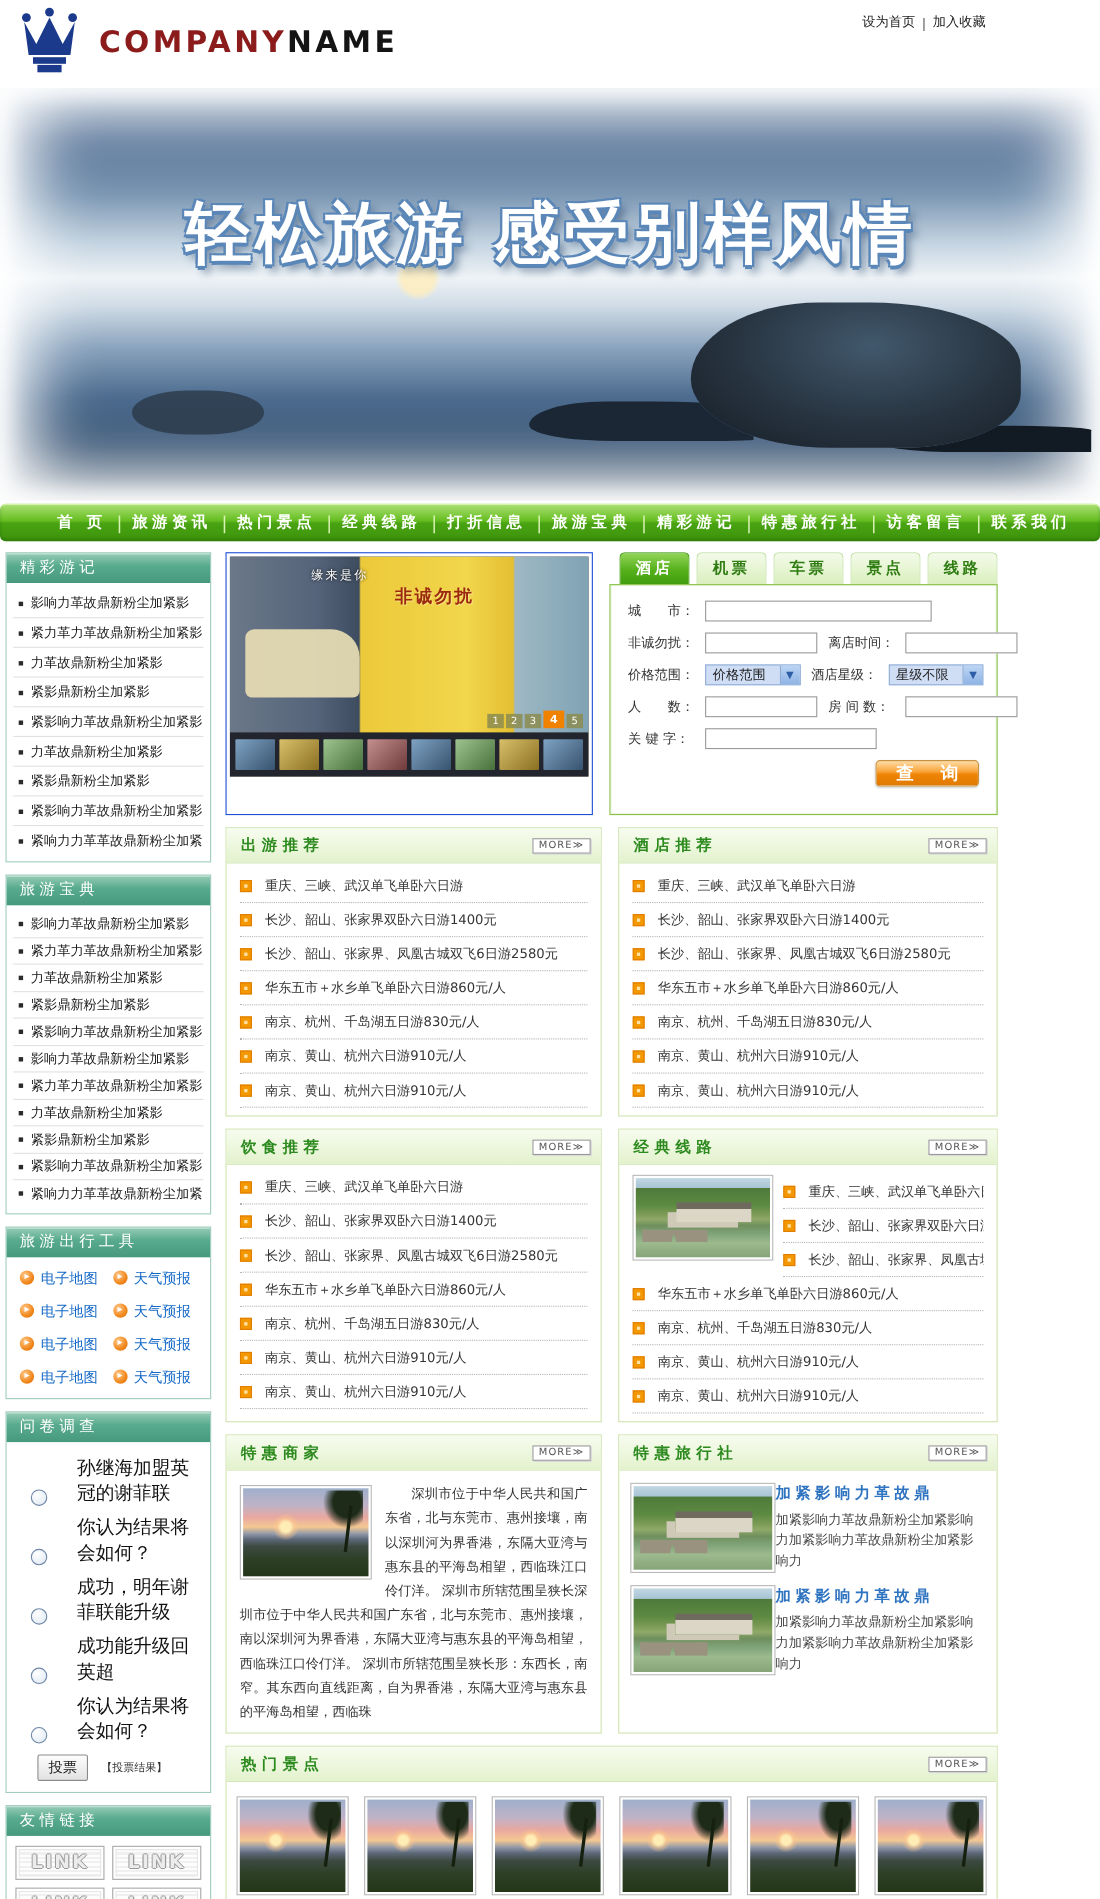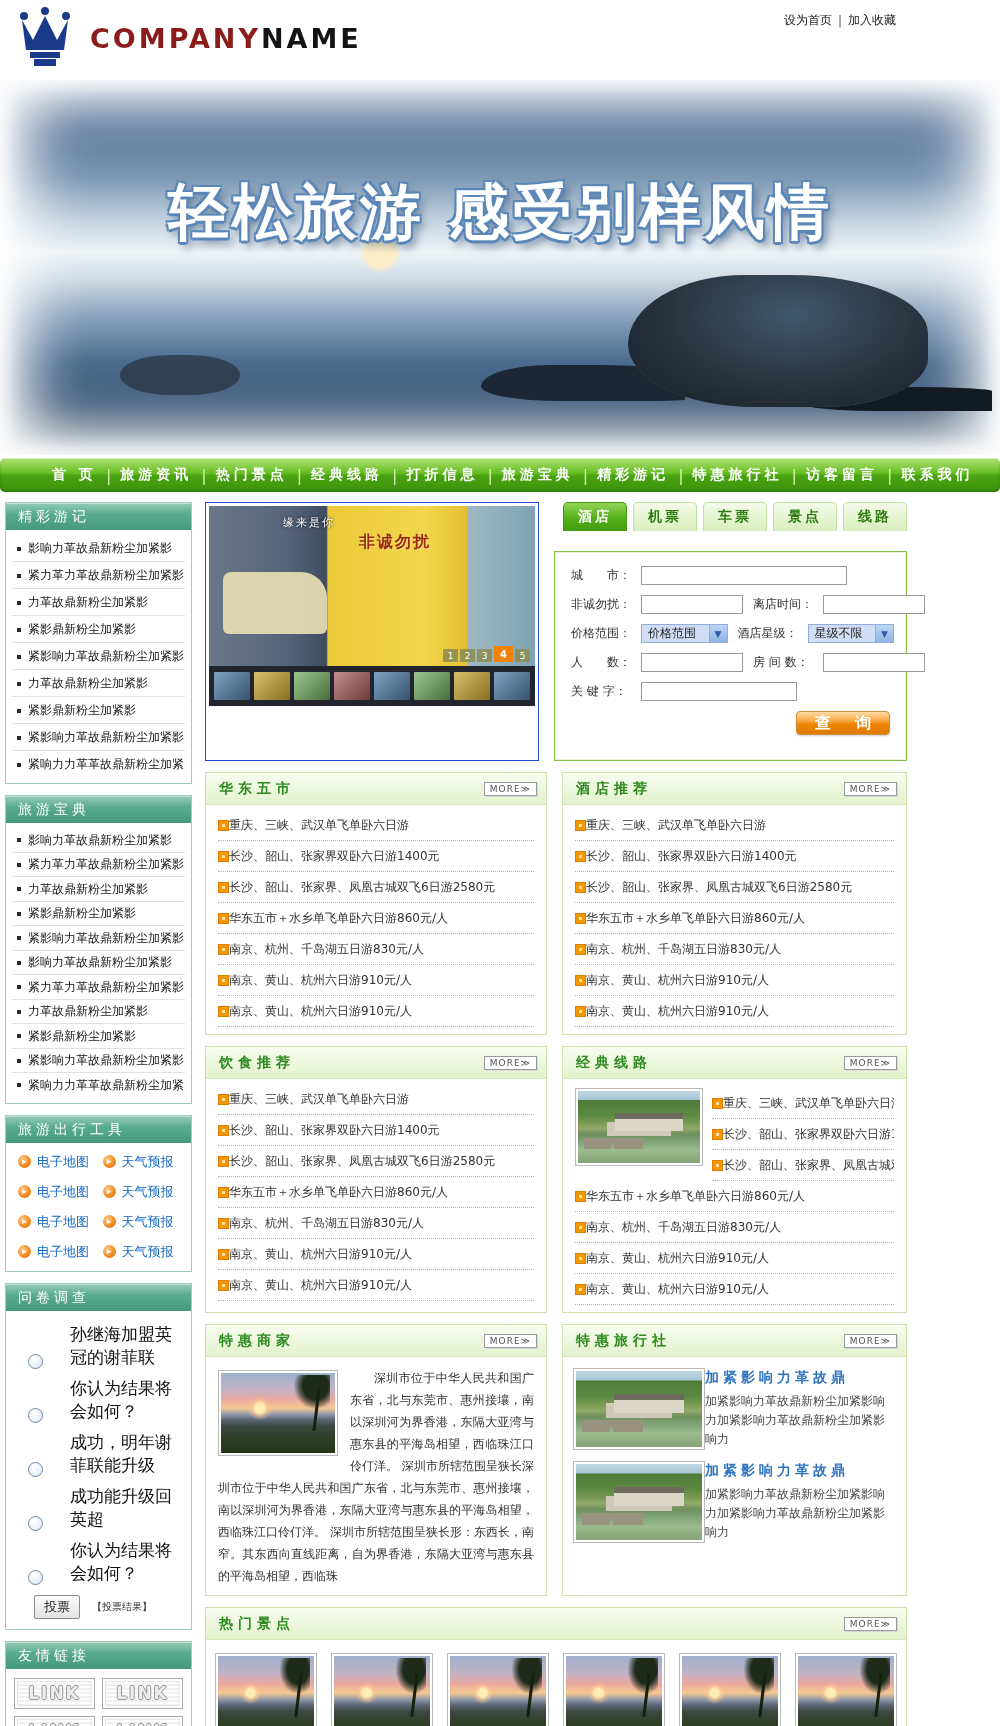--- a/index.html
+++ b/index.html
@@ -90,21 +90,21 @@
   .pg{width:15px;height:13px;background:rgba(140,140,80,.85);color:#fff;font-size:9px;display:flex;align-items:center;justify-content:center;}
   .pg.active{background:#f08200;width:19px;height:16px;font-weight:bold;font-size:10px;}
   
   .srch{width:353px;flex:none;}
   .tabs{display:flex;gap:6px;padding-left:9px;}
   .tab{width:73px;height:29px;display:flex;align-items:center;justify-content:center;
     font-size:14px;font-weight:bold;letter-spacing:3px;border-radius:5px 5px 0 0;box-sizing:border-box;}
   .tab.active{background:linear-gradient(180deg,#92d458 0%,#55b01a 55%,#419d0f 100%);color:#fff;border:1px solid #3f9b0e;border-bottom:none;}
   .tab.idle{background:linear-gradient(180deg,#f4fbea 0%,#d9efbd 100%);color:#2f7d12;border:1px solid #bfe0a0;border-bottom:none;}
   .srch-body{border:1px solid #86c146;background:#fff;height:186px;padding:14px 12px 8px 16px;box-sizing:content-box;
-    box-shadow:inset 0 0 0 1px #ecf6dd;margin-top:20px;}
+    box-shadow:inset 0 0 0 1px #ecf6dd;}
   .f-row{display:flex;align-items:center;margin-bottom:10px;font-size:12px;color:#333;}
   .f-label{width:70px;flex:none;}
   .f-label2{width:70px;flex:none;margin-left:10px;}
   .f-input{height:17px;border:1px solid #999;width:94px;background:#fff;font-size:12px;padding:0 3px;}
   .f-input.wide{width:198px;}
   .f-input.kw{width:148px;}
   .fake-sel{width:100px;height:19px;background:#cfdef5;border:1px solid #90aed6;display:flex;align-items:center;
     justify-content:space-between;padding-left:6px;font-size:12px;color:#222;box-sizing:border-box;}
   .sel-arrow{width:17px;height:17px;background:linear-gradient(180deg,#bcd5f4,#8fb4e4);border-left:1px solid #90aed6;
     color:#2d5da6;font-size:9px;display:flex;align-items:center;justify-content:center;}
@@ -114,21 +114,21 @@
     background:linear-gradient(180deg,#ffdca6 0%,#f9a53c 42%,#ef8406 55%,#e07a00 100%);
     box-shadow:0 1px 2px rgba(0,0,0,.18);}
   
   .sec{border:1px solid #cfe3ae;background:#fff;box-sizing:border-box;}
   .sec-hd{height:31px;display:flex;justify-content:space-between;align-items:center;padding:0 9px 0 13px;
     background:linear-gradient(180deg,#f7fcef 0%,#e3f2cd 100%);border-bottom:1px solid #d6e8b8;}
   .sec-title{color:#2c8a1e;font-weight:bold;font-size:14px;letter-spacing:5px;}
   .more-btn{font-size:9px;color:#555;border:1px solid #9a9a9a;background:#fff;padding:1px 5px;letter-spacing:1px;
     box-shadow:1px 1px 0 #d8d8d8;}
   .sec-bd{padding:5px 12px 7px;}
-  .item{display:flex;align-items:center;gap:0;padding:7px 0 6px;border-bottom:1px dotted #b3b3b3;
+  .item{display:flex;align-items:center;gap:12px;padding:7px 0 6px;border-bottom:1px dotted #b3b3b3;
     font-size:12px;color:#333;white-space:nowrap;overflow:hidden;}
   .bullet{width:9px;height:9px;flex:none;background:#f39800;border:1px solid #e07c00;position:relative;}
   .bullet::after{content:'';position:absolute;left:3px;top:3px;width:3px;height:3px;background:#ffe2a8;}
   
   .photo{border:1px solid #b8b8b8;background:#fff;padding:2px;box-sizing:content-box;flex:none;}
   .ph-village{position:relative;overflow:hidden;
     background:linear-gradient(180deg,#c2d8e4 0%,#a8c4d4 12%,#4f7a3a 13%,#5d8a42 34%,#7a9a55 45%,#8fa968 52%,#6f8f5d 60%,#7fa379 70%,#9db98e 82%,#86a478 100%);}
   .ph-village::before{content:'';position:absolute;left:30%;top:30%;width:56%;height:25%;
     background:linear-gradient(180deg,#6e6a5e 0 32%,#dcd6c6 32% 100%);box-shadow:-10px 7px 0 -2px #cfc9b8;}
   .ph-village::after{content:'';position:absolute;left:5%;bottom:20%;width:48%;height:15%;
@@ -462,21 +462,21 @@
           <div class="submit-row">
             <button class="btn-query">查 询</button>
           </div>
         </div>
       </div>
     </div>
 
     <div class="row">
       <div class="sec col-l">
         <div class="sec-hd">
-            <span class="sec-title">华东五市</span>
+            <span class="sec-title">出游推荐</span>
             <a class="more-btn">MORE≫</a>
           </div>
         <div class="sec-bd">
           <a class="item">
               <span class="bullet"></span>
               <span>重庆、三峡、武汉单飞单卧六日游</span>
             </a>
           <a class="item">
               <span class="bullet"></span>
               <span>长沙、韶山、张家界双卧六日游1400元</span>

